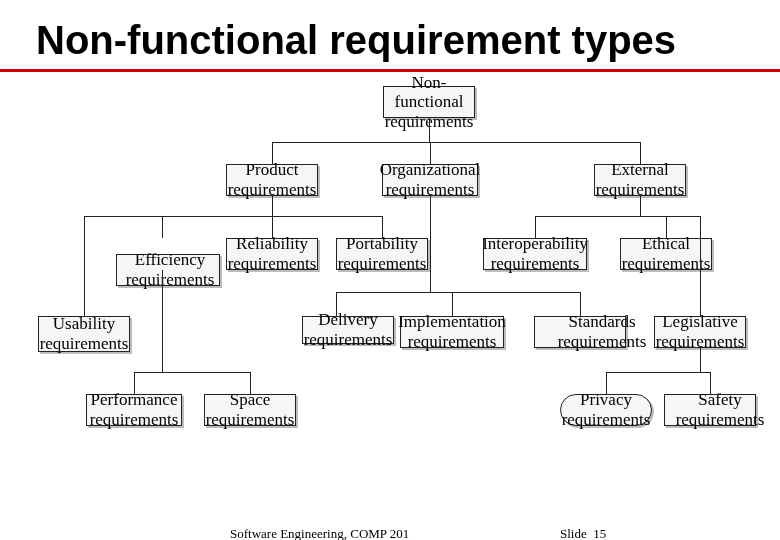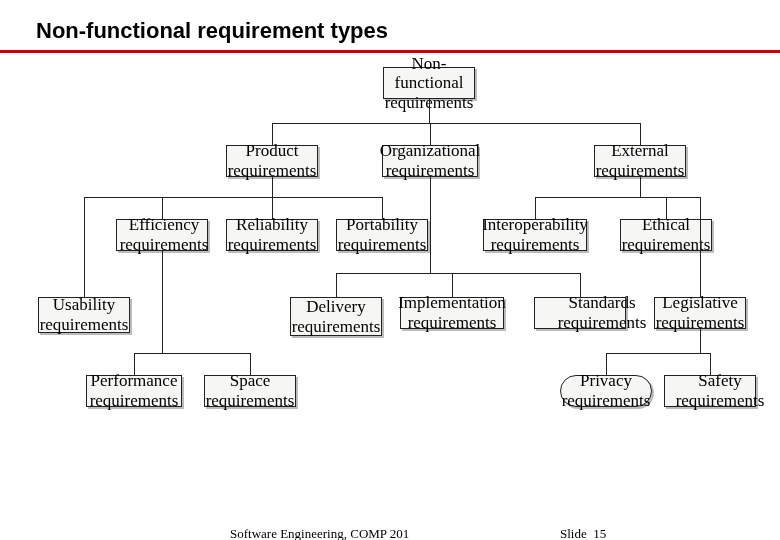--- a/index.html
+++ b/index.html
@@ -5,21 +5,21 @@
   * { box-sizing: border-box; margin: 0; padding: 0; }
   body {
     width: 780px;
     height: 540px;
     background: #fff;
     font-family: Arial, Helvetica, sans-serif;
     position: relative;
     overflow: hidden;
   }
   .title {
-    font-size: 22px;
+    font-size: 40px;
     font-weight: bold;
     padding: 18px 0 4px 36px;
     color: #000;
   }
   .hr {
     height: 3px;
     background: #c00;
     width: 100%;
     margin-top: 2px;
   }
@@ -69,28 +69,28 @@
 <div class="hr"></div>
 
 <div class="diagram">
 
   <div class="box" style="left:383px; top:14px; width:92px; height:32px;">Non-functional<br>requirements</div>
 
   <div class="box" style="left:226px; top:92px; width:92px; height:32px;">Product<br>requirements</div>
   <div class="box" style="left:382px; top:92px; width:96px; height:32px;">Organizational<br>requirements</div>
   <div class="box" style="left:594px; top:92px; width:92px; height:32px;">External<br>requirements</div>
 
-  <div class="box" style="left:116px; top:166px; width:92px; height:32px;padding-left:8px;">Efficiency<br>requirements</div>
+  <div class="box" style="left:116px; top:182px; width:104px; height:32px;padding-left:8px;">Efficiency<br>requirements</div>
   <div class="box" style="left:226px; top:166px; width:92px; height:32px;">Reliability<br>requirements</div>
   <div class="box" style="left:336px; top:166px; width:92px; height:32px;">Portability<br>requirements</div>
   <div class="box" style="left:483px; top:166px; width:104px; height:32px;">Interoperability<br>requirements</div>
   <div class="box" style="left:620px; top:166px; width:92px; height:32px;">Ethical<br>requirements</div>
 
   <div class="box" style="left:38px; top:244px; width:92px; height:36px;">Usability<br>requirements</div>
-  <div class="box" style="left:290px; top:244px; width:92px; height:39px;">Delivery<br>requirements</div>
+  <div class="box" style="left:302px; top:244px; width:92px; height:28px;">Delivery<br>requirements</div>
   <div class="box" style="left:400px; top:244px; width:104px; height:32px;">Implementation<br>requirements</div>
   <div class="box" style="left:534px; top:244px; width:92px; height:32px;padding-left:48px;">Standards<br>requirements</div>
   <div class="box" style="left:654px; top:244px; width:92px; height:32px;">Legislative<br>requirements</div>
 
   <div class="box" style="left:86px; top:322px; width:96px; height:32px;">Performance<br>requirements</div>
   <div class="box" style="left:204px; top:322px; width:92px; height:32px;">Space<br>requirements</div>
   <div class="box" style="left:560px; top:322px; width:92px; height:32px;border-radius:16px;">Privacy<br>requirements</div>
   <div class="box" style="left:664px; top:322px; width:92px; height:32px;padding-left:24px;">Safety<br>requirements</div>
 
   <div class="line vline" style="left:429px; top:46px; height:24px;"></div>

